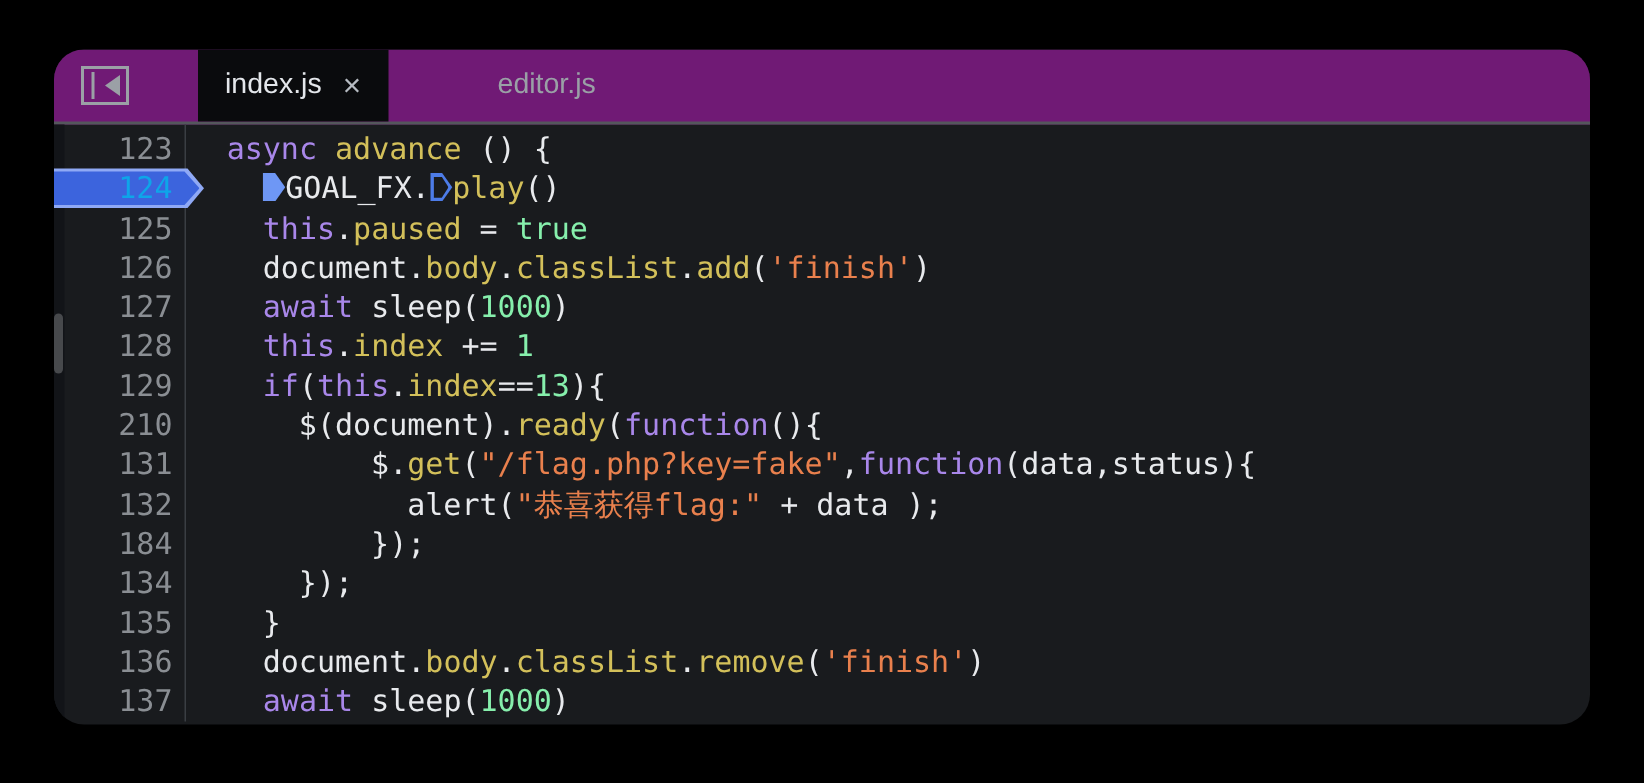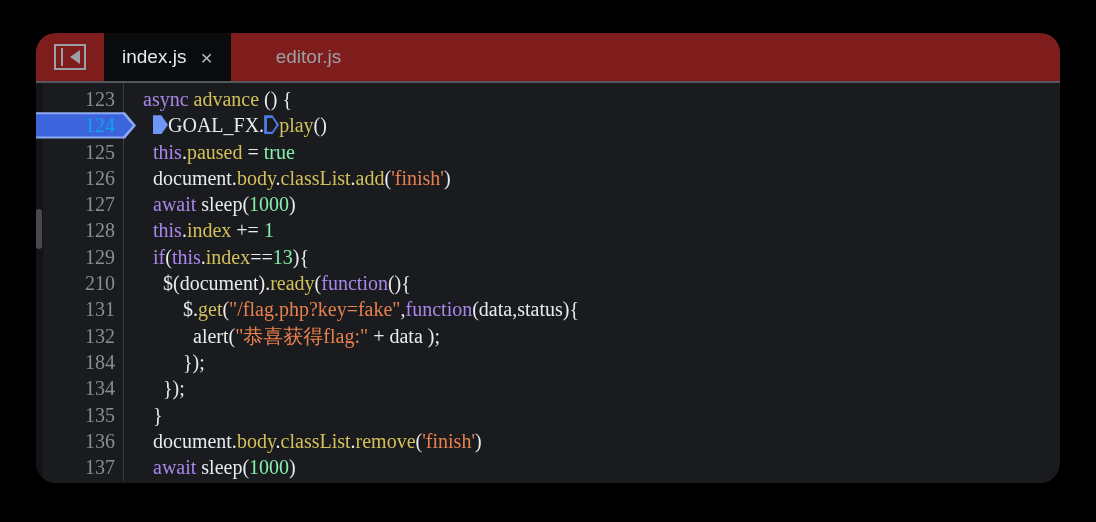--- a/index.html
+++ b/index.html
@@ -6,56 +6,57 @@
   html,body { width:1096px; height:522px; background:#000; overflow:hidden; }
   body { font-family:"Liberation Sans", sans-serif; }
 
   .window {
     position:absolute; left:36px; top:33px; width:1024px; height:450px;
     background:#191b1e; border-radius:20px; overflow:hidden;
   }
 
   
   .tabbar {
-    height:50px; background:#7f1d1d; display:flex; align-items:stretch;
+    height:50px; background:#701a75; display:flex; align-items:stretch;
     border-bottom:2px solid #54575c;
+    gap:28px;
   }
   .icon-block { width:68px; display:flex; align-items:center; justify-content:center; cursor:pointer; }
   .collapse-icon { position:relative; width:32px; height:26px; border:2px solid #9ba0a6; }
   .collapse-icon .vline { position:absolute; left:5px; top:2px; bottom:2px; width:2px; background:#9ba0a6; }
   .collapse-icon .tri {
     position:absolute; right:4px; top:50%; transform:translateY(-50%);
     width:0; height:0; border-top:7px solid transparent; border-bottom:7px solid transparent;
     border-right:10px solid #9ba0a6;
   }
   .tab { display:flex; align-items:center; padding:0 18px; font-size:19px; cursor:pointer; }
   .tab.active { background:#0a0b0d; color:#e4e7eb; }
   .tab.inactive { color:#9aa0a6;margin-left:27px; }
   .tab .close { margin-left:14px; font-size:21px; color:#b6bbc2; line-height:1; }
 
   
   .content { position:relative; height:398px; font-family:"DejaVu Sans Mono", monospace; font-size:20px; }
   .left-strip { position:absolute; left:0; top:0; bottom:0; width:7px; background:#121418; }
   .scroll-thumb { position:absolute; left:0; top:126px; width:6px; height:40px; background:#47494c; border-radius:3px; }
   .gutter-sep { position:absolute; left:87px; top:0; bottom:0; width:1px; background:#3a3e43; }
   .rows { position:absolute; left:0; top:3px; right:0; }
-  .row { display:flex; height:26.3px; line-height:26.3px;font-family:Liberation Serif, serif; }
+  .row { display:flex; height:26.3px; line-height:26.3px; }
   .gutter-cell { position:relative; width:87px; flex:none; text-align:right; padding-right:8px; color:#8a8e93; cursor:pointer; }
   .gutter-num { position:relative; z-index:3; }
   .gutter-cell.active { color:#0ea5e9; }
   .badge-outer, .badge-inner { position:absolute; z-index:1; }
   .badge-outer {
     left:-6px; top:0; bottom:0; right:-13px; background:#8fa9f5;
     clip-path:polygon(0 0, calc(100% - 11px) 0, 100% 50%, calc(100% - 11px) 100%, 0 100%);
   }
   .badge-inner {
     left:-4px; top:2px; bottom:2px; right:-10px; background:#3c64dd; z-index:2;
     clip-path:polygon(0 0, calc(100% - 10px) 0, 100% 50%, calc(100% - 10px) 100%, 0 100%);
   }
-  .code-cell { padding-left:10px; white-space:pre; color:#e8eaed; }
+  .code-cell { padding-left:4px; white-space:pre; color:#e8eaed; }
   .tok-plain { color:#e8eaed; }
   .tok-kw   { color:#a987ea; }
   .tok-fn   { color:#d3c05a; }
   .tok-str  { color:#e9804d; }
   .tok-num  { color:#86efac; }
 
   .marker {
     display:inline-block; position:relative; width:15px; height:19px; vertical-align:-2px;
     clip-path:polygon(0 0, 55% 0, 100% 50%, 55% 100%, 0 100%); cursor:pointer;
   }

